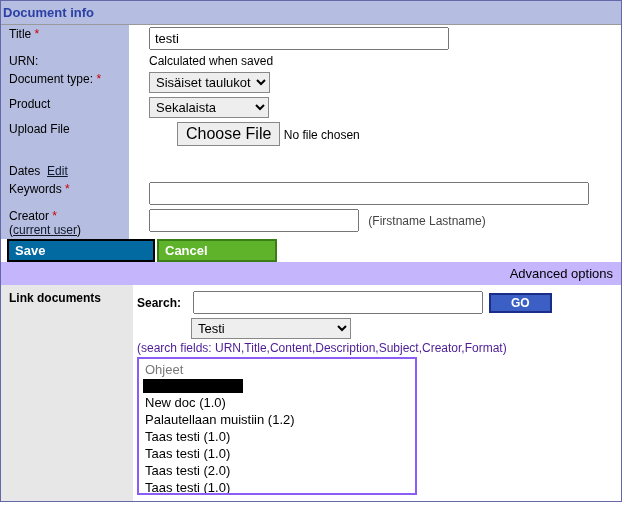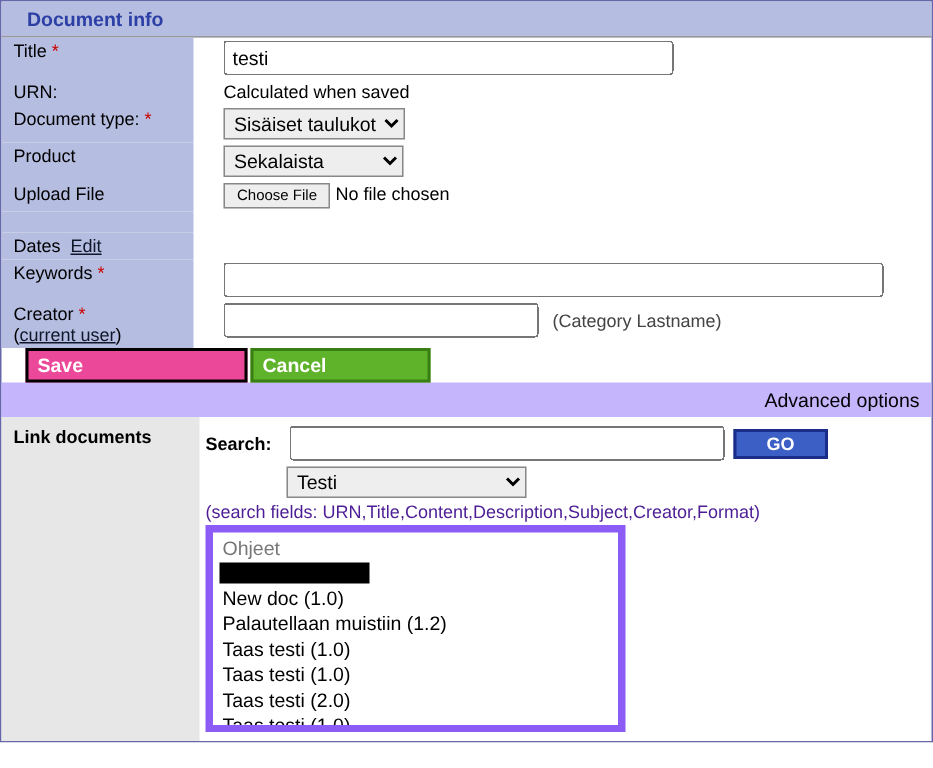--- a/index.html
+++ b/index.html
@@ -11,21 +11,21 @@
     color: #000;
     width: 622px;
   }
   .panel {
     border: 1px solid #66a;
   }
   .section-header {
     background: #b5bde0;
     color: #2b3fa5;
     font-weight: bold;
-    padding: 4px 17px;
+    padding: 4px 2px;
     border-bottom: 1px solid #999;
     font-size: 13px;
   }
   .form-table {
     width: 100%;
     border-collapse: collapse;
   }
   .form-table td {
     vertical-align: top;
     padding: 2px 20px;
@@ -45,39 +45,40 @@
   }
   input[type="text"].field.long { width: 210px; }
   select {
     font-size: 13px;
     padding: 1px 2px;
     background: #eee;
     border: 1px solid #888;
     min-width: 120px;
   }
   .file-btn {
-    font-size: 10px;
+    font-size: 16px;
     padding: 2px 8px;
     background: #eee;
     border: 1px solid #888;
+    margin-left: 28px;
   }
   .note { color: #000; }
   .link { color: #0f172a; text-decoration: underline; cursor: pointer; }
   .btn-row td { padding: 0; }
   .btn {
     display: inline-block;
     min-width: 120px;
     text-align: left;
     padding: 2px 6px;
     font-weight: bold;
     font-size: 13px;
     color: #fff;
     border: 2px solid #000;
   }
-  .btn.save { background: #ec4899; margin-left: 16px; width: 148px;}
+  .btn.save { background: #0369a1; margin-left: 6px; width: 148px;}
   .btn.cancel { background: #5fb32b; border: 2px solid #3a7f16; margin-left: 2px; width: 114px;}
   .adv-row td {
     background: #c4b5fd;
     font-weight: normal;
     padding: 4px 8px;
     font-size: 13px;
     text-align: right;
   }
   .link-docs-wrap {
     display: flex;
@@ -110,21 +111,21 @@
     font-size: 12px;
   }
   .search-select-row { padding-left: 54px; margin-bottom: 2px; }
   .search-select { width: 160px; }
   .search-fields-note {
     font-size: 12px;
     color: #4c1d95;
     margin: 2px 0;
   }
   .results {
-    border: 5px solid #8b5cf6;
+    border: 2px solid #8b5cf6;
     width: 280px;
     height: 138px;
     overflow-y: scroll;
     background: #fff;
     padding: 2px 4px;
     font-size: 13px;
   }
   .results .item { padding: 1px 2px; }
   .results .ghost { color: #777; }
   .results .blackbar {
@@ -212,21 +213,21 @@
         <input type="text" class="field" style="width: 440px;" value="">
       </td>
     </tr>
     <tr>
       <td class="label-cell">
         <span>Creator</span> <span class="req">*</span><br>
         (<span class="link">current user</span>)
       </td>
       <td>
         <input type="text" class="field long" value="" style="">
-        <span class="hint">(Category Lastname)</span>
+        <span class="hint">(Firstname Lastname)</span>
       </td>
     </tr>
     <tr class="btn-row">
       <td colspan="2">
         <span class="btn save">Save</span><span class="btn cancel">Cancel</span>
       </td>
     </tr>
     <tr class="adv-row">
       <td colspan="2">Advanced options</td>
     </tr>

